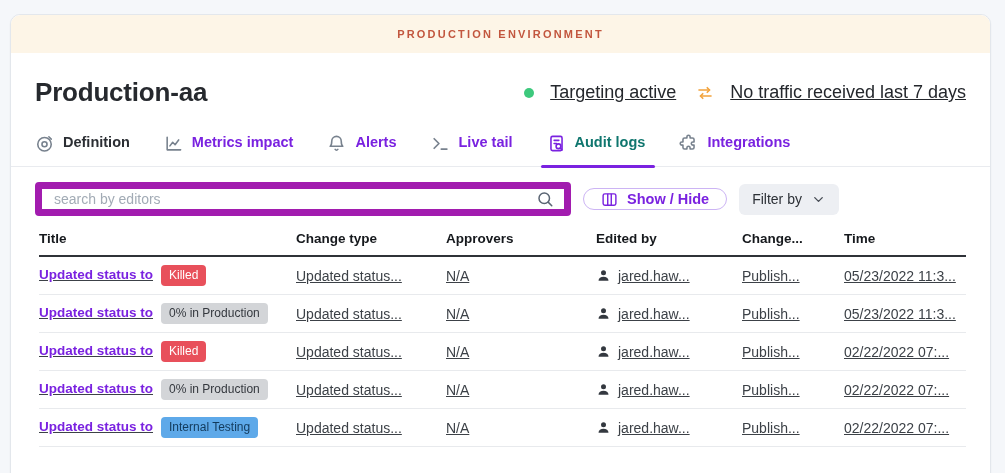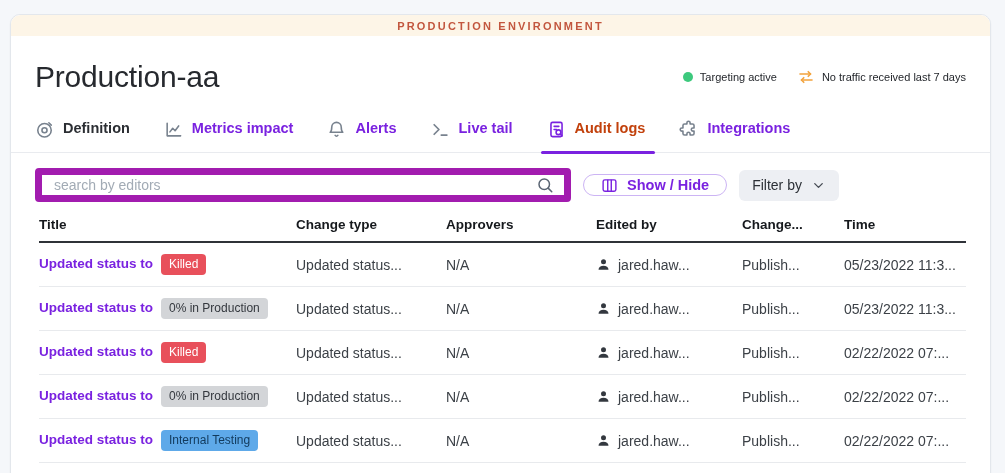--- a/index.html
+++ b/index.html
@@ -11,42 +11,42 @@
     color:#2c3036;
   }
   .card {
     position:absolute; left:10px; top:14px; width:981px; height:520px;
     background:#ffffff; border:1px solid #e3e7ec; border-radius:10px;
     box-shadow:0 1px 2px rgba(16,24,40,.05);
     overflow:hidden;
   }
   
   .banner {
-    height:21px; display:flex; align-items:center; justify-content:center;
+    height:38px; display:flex; align-items:center; justify-content:center;
     background:var(--banner-bg,#fdf5e7);
     border-radius:9px 9px 0 0;
   }
   .banner span {
     font-size:11px; font-weight:700; letter-spacing:2.2px;
     color:var(--banner-text,#c2563e);
   }
   
   .hdr { display:flex; align-items:center; justify-content:space-between; padding:24px 24px 0 24px; }
-  .title { font-size:30px; font-weight:400; color:#26292e; letter-spacing:-0.2px; }
+  .title { font-size:26px; font-weight:700; color:#26292e; letter-spacing:-0.2px; }
   .status { display:flex; align-items:center; gap:20px; }
-  .status-item { display:flex; align-items:center; gap:7px; font-size:11px; color:#24272c; }
+  .status-item { display:flex; align-items:center; gap:16px; font-size:18px; color:#24272c;text-decoration:underline; }
   .dot { width:10px; height:10px; border-radius:50%; background:var(--status-green,#3dc97d); }
   .traffic { color:var(--warning-orange,#f2a33c); display:flex; }
   
   .tabs { display:flex; gap:34px; padding:0 24px; margin-top:26px; border-bottom:1px solid #e9ebef; }
   .tab { display:flex; align-items:flex-start; gap:9px; padding-bottom:13px; font-size:14.5px;
          font-weight:700; color:var(--accent-purple,#7a22e0); cursor:pointer; position:relative; }
   .tab .ticon { display:flex; color:#78828e; }
   .tab--dark { color:#2b2e33; }
-  .tab--active { color:#c2410c; }
+  .tab--active { color:#0f766e; }
   .tab--active .ticon { color:var(--accent-purple,#7a22e0); }
   .tab--active::after {
     content:""; position:absolute; left:-6px; right:-10px; bottom:-2px; height:3px;
     border-radius:3px; background:var(--accent-purple,#7a22e0);
   }
   
   .toolbar { display:flex; align-items:center; padding:0 24px; margin-top:15px; }
   .search { width:536px; height:34px; border:7px solid #a21caf; border-radius:4px;
             display:flex; align-items:center; background:#fff; }
   .search input { flex:1; border:none; outline:none; padding:0 8px 0 12px; font-size:14px;
@@ -59,21 +59,21 @@
                   font-family:inherit; cursor:pointer; }
   .btn-filter { margin-left:12px; height:31px; padding:0 13px; display:flex; align-items:center; gap:9px;
                 border:none; border-radius:6px; background:#edeff3; color:#2c3036; font-size:14px;
                 font-family:inherit; cursor:pointer; }
   .btn-filter .cicon { color:#4a4f57; display:flex; }
   
   .table { margin:15px 24px 0 28px; }
   .tr { display:flex; align-items:center; }
   .thead { padding-bottom:9px; border-bottom:2px solid #2f3238; }
   .th { font-size:13.5px; font-weight:700; color:#16191d; }
-  .row { height:44px; border-bottom:1px solid #e8eaed; font-size:14px; color:#3c4147; cursor:pointer; }
+  .row { height:38px; border-bottom:1px solid #e8eaed; font-size:14px; color:#3c4147; cursor:pointer;text-decoration:underline; }
   .c1 { width:257px; } .c2 { width:150px; } .c3 { width:150px; }
   .c4 { width:146px; display:flex; align-items:center; gap:7px; }
   .c5 { width:102px; } .c6 { flex:1; }
   .link { color:var(--accent-purple,#7a22e0); font-weight:700; font-size:13.5px; text-decoration:none; }
   .badge { display:inline-block; margin-left:8px; padding:3px 8px; border-radius:4px;
            font-size:12px; line-height:1.25; white-space:nowrap; }
   .picon { color:#33383f; display:flex; }
 </style>
 </head>
 <body>

